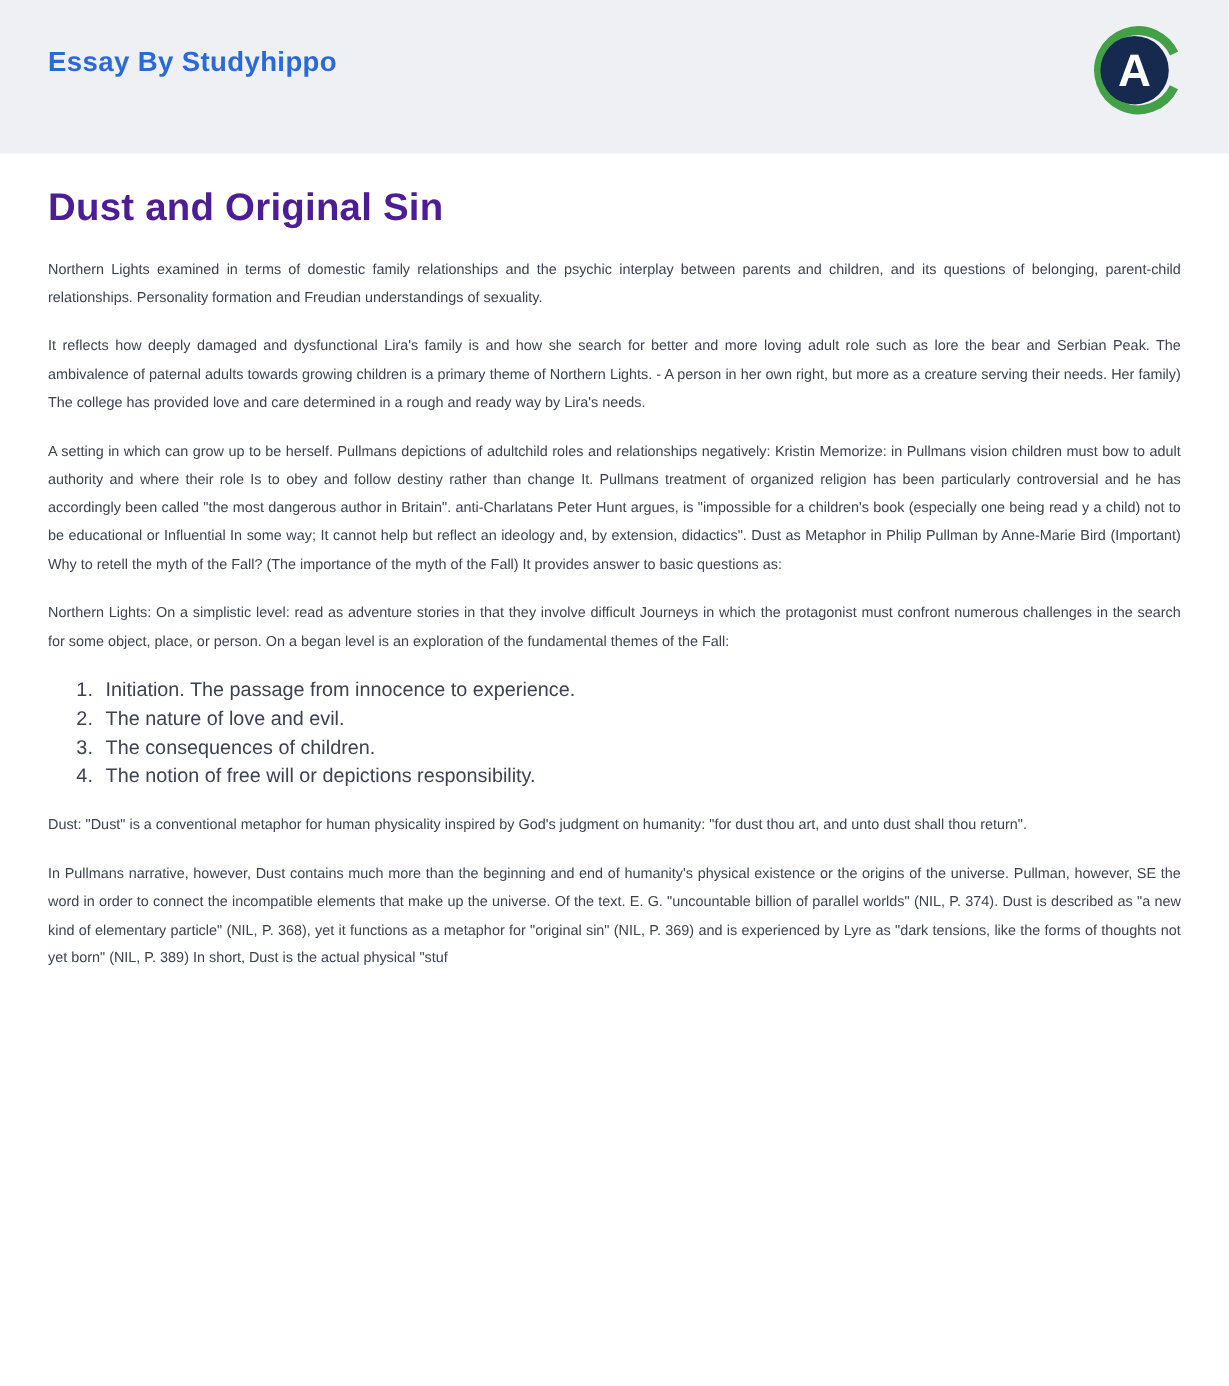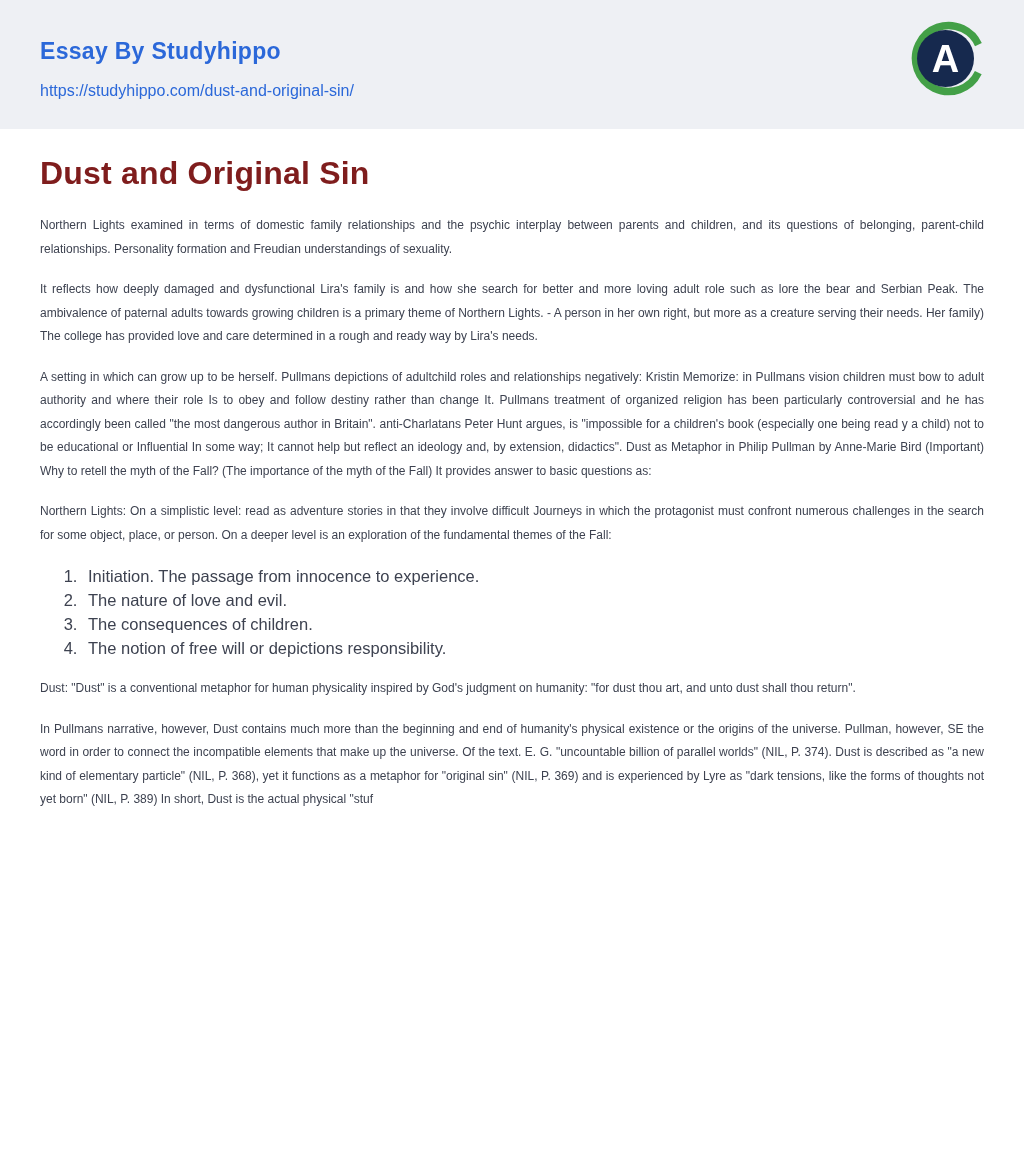--- a/index.html
+++ b/index.html
@@ -43,21 +43,21 @@
     cursor: pointer;
   }
   .essay-content {
     padding: 26px 40px 40px 40px;
   }
   .essay-title {
     margin: 0 0 22px 0;
     font-size: 32px;
     font-weight: 800;
     letter-spacing: 0.2px;
-    color: #7f1d1d;
+    color: #4c1d95;
   }
   .essay-paragraph {
     margin: 0 0 17px 0;
     font-size: 12px;
     line-height: 23.5px;
     text-align: justify;
   }
   ol.essay-list {
     margin: 0 0 17px 0;
     padding-left: 42px;
@@ -66,39 +66,38 @@
     font-size: 16.5px;
     line-height: 24px;
     padding-left: 6px;
   }
 </style>
 </head>
 <body>
 
 <header class="page-header">
   <a class="brand-link">Essay By Studyhippo</a>
-  <a class="essay-url-link">https://studyhippo.com/dust-and-original-sin/</a>
   <div class="logo-wrap">
     <svg width="75" height="75" viewBox="0 0 75 75">
       <circle cx="37.5" cy="37.5" r="33" fill="none" stroke="#43a047" stroke-width="7.5" stroke-dasharray="178 29.5" transform="rotate(25.5 37.5 37.5)"></circle>
       <circle cx="34.5" cy="37.5" r="28.5" fill="#16294e"></circle>
       <text x="34.5" y="50.5" text-anchor="middle" font-size="38" font-weight="bold" fill="#ffffff" font-family="Liberation Sans, sans-serif">A</text>
     </svg>
   </div>
 </header>
 
 <main class="essay-content">
   <h1 class="essay-title">Dust and Original Sin</h1>
 
   <p class="essay-paragraph">Northern Lights examined in terms of domestic family relationships and the psychic interplay between parents and children, and its questions of belonging, parent-child relationships. Personality formation and Freudian understandings of sexuality.</p>
   <p class="essay-paragraph">It reflects how deeply damaged and dysfunctional Lira's family is and how she search for better and more loving adult role such as lore the bear and Serbian Peak. The ambivalence of paternal adults towards growing children is a primary theme of Northern Lights. - A person in her own right, but more as a creature serving their needs. Her family) The college has provided love and care determined in a rough and ready way by Lira's needs.</p>
   <p class="essay-paragraph">A setting in which can grow up to be herself. Pullmans depictions of adultchild roles and relationships negatively: Kristin Memorize: in Pullmans vision children must bow to adult authority and where their role Is to obey and follow destiny rather than change It. Pullmans treatment of organized religion has been particularly controversial and he has accordingly been called "the most dangerous author in Britain". anti-Charlatans Peter Hunt argues, is "impossible for a children's book (especially one being read y a child) not to be educational or Influential In some way; It cannot help but reflect an ideology and, by extension, didactics". Dust as Metaphor in Philip Pullman by Anne-Marie Bird (Important) Why to retell the myth of the Fall? (The importance of the myth of the Fall) It provides answer to basic questions as:</p>
 
 
-  <p class="essay-paragraph">Northern Lights: On a simplistic level: read as adventure stories in that they involve difficult Journeys in which the protagonist must confront numerous challenges in the search for some object, place, or person. On a deeper level is an exploration of the fundamental themes of the Fall:</p>
+  <p class="essay-paragraph">Northern Lights: On a simplistic level: read as adventure stories in that they involve difficult Journeys in which the protagonist must confront numerous challenges in the search for some object, place, or person. On a began level is an exploration of the fundamental themes of the Fall:</p>
 
   <ol class="essay-list">
     <li>Initiation. The passage from innocence to experience.</li>
     <li>The nature of love and evil.</li>
     <li>The consequences of children.</li>
     <li>The notion of free will or depictions responsibility.</li>
   </ol>
 
   <p class="essay-paragraph">Dust: "Dust" is a conventional metaphor for human physicality inspired by God's judgment on humanity: "for dust thou art, and unto dust shall thou return".</p>
   <p class="essay-paragraph">In Pullmans narrative, however, Dust contains much more than the beginning and end of humanity's physical existence or the origins of the universe. Pullman, however, SE the word in order to connect the incompatible elements that make up the universe. Of the text. E. G. "uncountable billion of parallel worlds" (NIL, P. 374). Dust is described as "a new kind of elementary particle" (NIL, P. 368), yet it functions as a metaphor for "original sin" (NIL, P. 369) and is experienced by Lyre as "dark tensions, like the forms of thoughts not yet born" (NIL, P. 389) In short, Dust is the actual physical "stuf</p>

